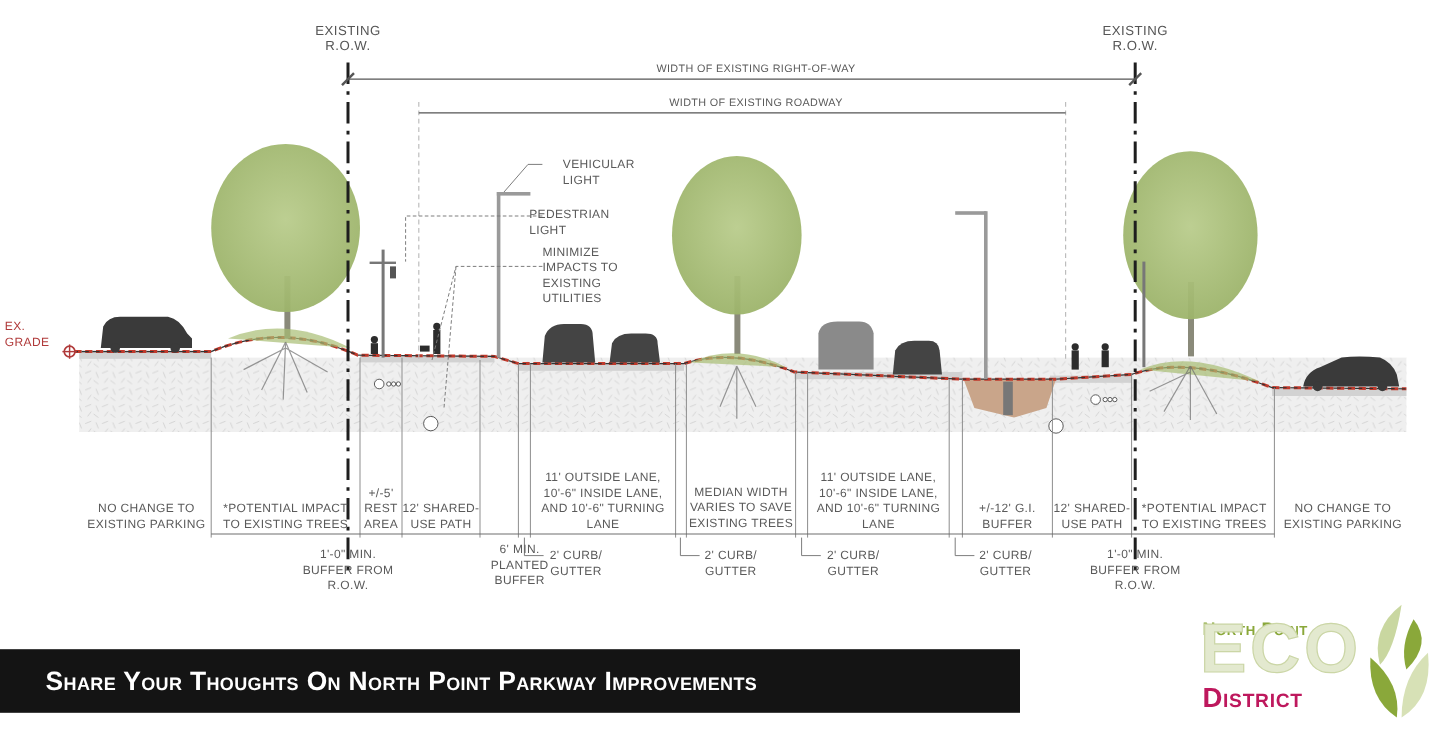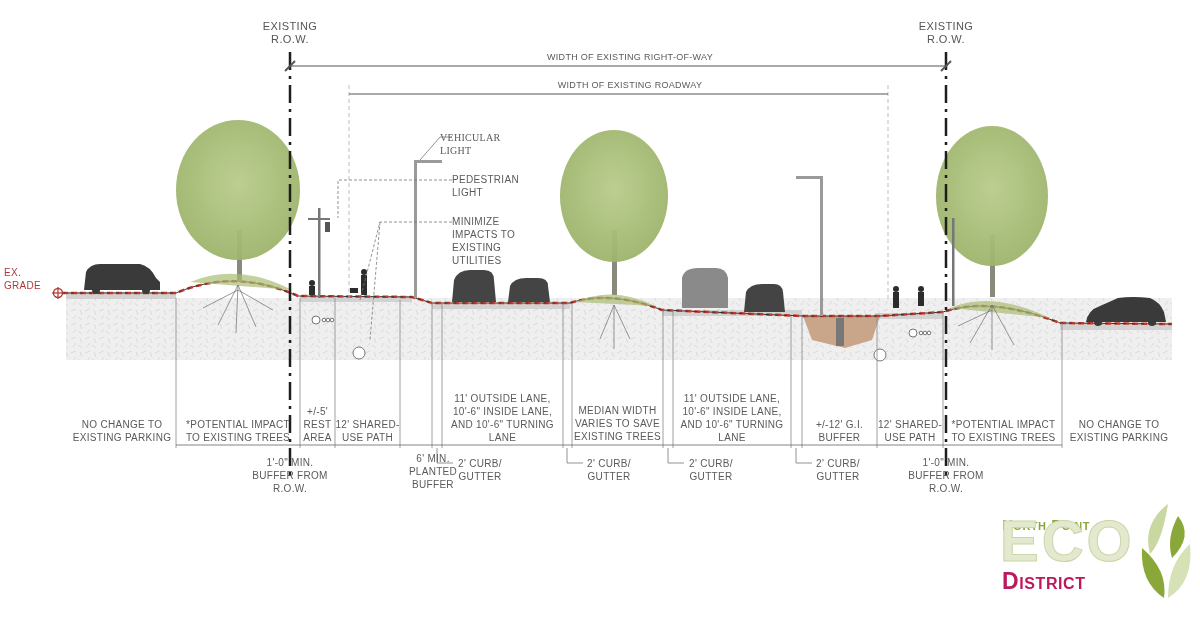--- a/index.html
+++ b/index.html
@@ -213,29 +213,29 @@
   <div>R.O.W.</div>
 </div>
 <div class="lbl" style="left:480px; top:79px; width:300px; font-size:9px;">WIDTH OF EXISTING ROADWAY</div>
 <div class="lbl" style="left:480px; top:51px; width:300px; font-size:9px;">WIDTH OF EXISTING RIGHT-OF-WAY</div>
 
 <div class="grade-lbl" style="left:4px; top:266px; width:44px;">
   <div>EX.</div>
   <div>GRADE</div>
 </div>
 
-<div class="lbl left" style="left:440px; top:131px;font-family:Liberation Serif, serif;">
+<div class="lbl left" style="left:469px; top:131px;">
   <div>VEHICULAR</div>
   <div>LIGHT</div>
 </div>
-<div class="lbl left" style="left:452px; top:173px;">
+<div class="lbl left" style="left:441px; top:173px;">
   <div>PEDESTRIAN</div>
   <div>LIGHT</div>
 </div>
-<div class="lbl left" style="left:452px; top:215px;">
+<div class="lbl left" style="left:452px; top:204px;">
   <div>MINIMIZE</div>
   <div>IMPACTS TO</div>
   <div>EXISTING</div>
   <div>UTILITIES</div>
 </div>
 
 <div class="lbl" style="left:70px; top:418px; width:104px;">
   <div>NO CHANGE TO</div>
   <div>EXISTING PARKING</div>
 </div>
@@ -311,20 +311,23 @@
 <div class="lbl" style="left:813px; top:457px; width:50px;">
   <div>2' CURB/</div>
   <div>GUTTER</div>
 </div>
 <div class="lbl" style="left:906px; top:456px; width:80px;">
   <div>1'-0" MIN.</div>
   <div>BUFFER FROM</div>
   <div>R.O.W.</div>
 </div>
 
+<div class="banner">
+  <span>Share Your Thoughts On North Point Parkway Improvements</span>
+</div>
 
 <div class="logo">
   <div class="l1">North Point</div>
   <div class="l2">ECO</div>
   <div class="l3">District</div>
   <svg width="56" height="100" viewBox="0 0 56 100">
     <path d="M30 2 Q4 22 12 52 Q24 40 30 2 Z" fill="#c9d7a0"></path>
     <path d="M40 14 Q56 34 34 56 Q28 36 40 14 Z" fill="#8aa83a"></path>
     <path d="M4 46 Q2 80 26 96 Q30 68 4 46 Z" fill="#8aa83a"></path>
     <path d="M52 42 Q56 80 30 96 Q30 62 52 42 Z" fill="#d7e1b6"></path>

